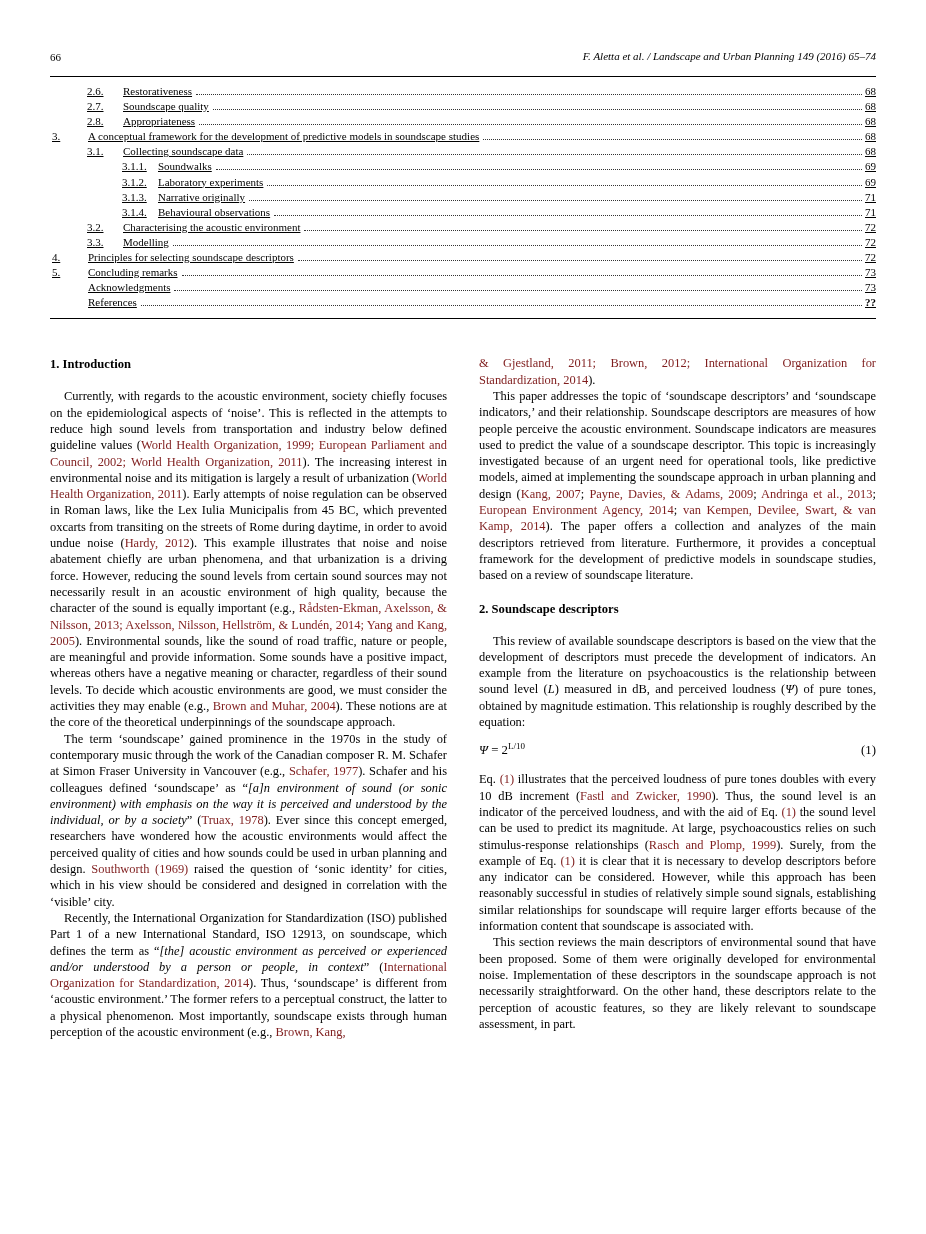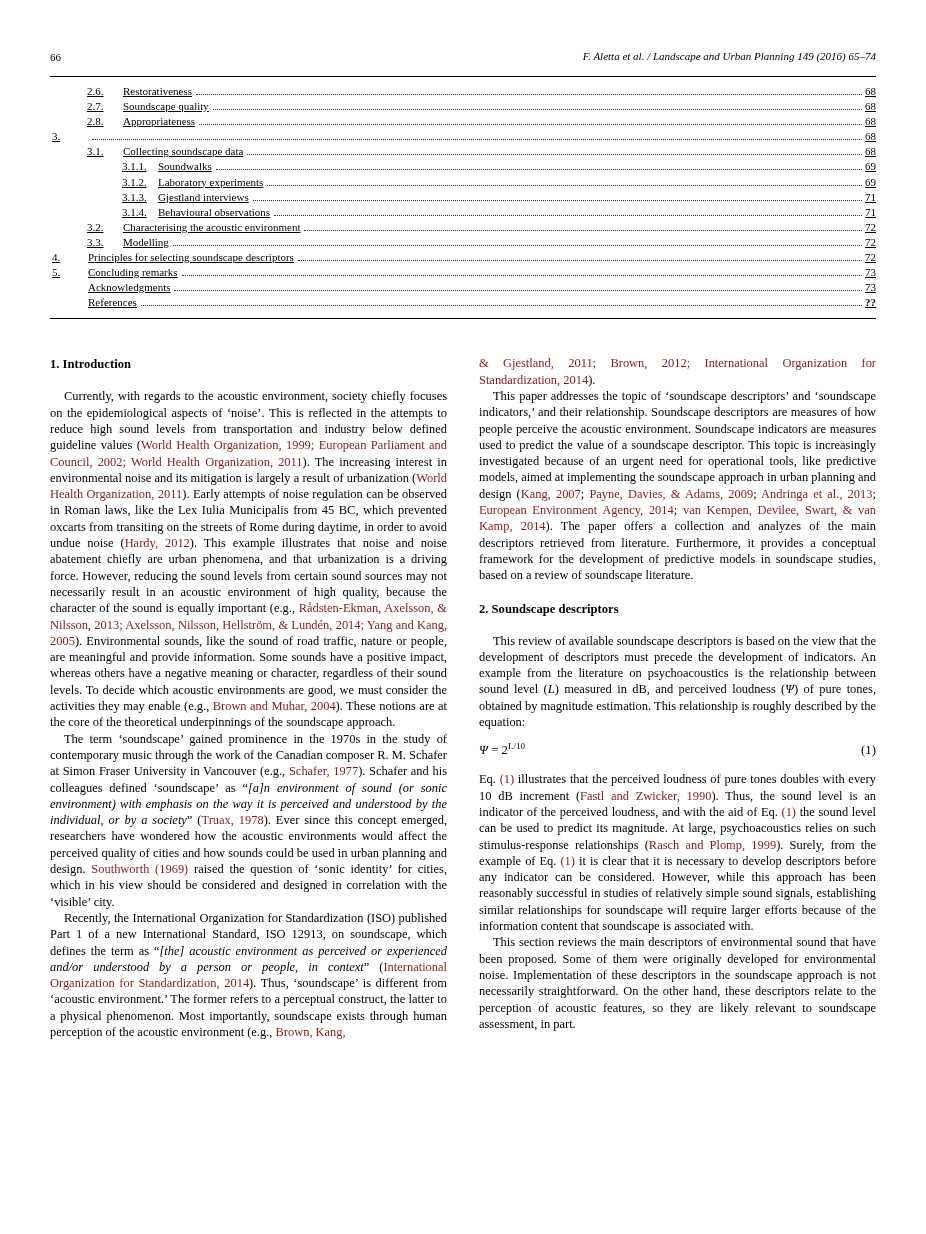--- a/index.html
+++ b/index.html
@@ -65,20 +65,21 @@
         <span class="toc-page">68</span>
       </div>
       <div class="toc-row lvl1">
         <span class="toc-num">2.8.</span>
         <span class="toc-label">Appropriateness</span>
         <span class="toc-dots"></span>
         <span class="toc-page">68</span>
       </div>
       <div class="toc-row lvl0">
         <span class="toc-num">3.</span>
+        <span class="toc-label">A conceptual framework for the development of predictive models in soundscape studies</span>
         <span class="toc-dots"></span>
         <span class="toc-page">68</span>
       </div>
       <div class="toc-row lvl1">
         <span class="toc-num">3.1.</span>
         <span class="toc-label">Collecting soundscape data</span>
         <span class="toc-dots"></span>
         <span class="toc-page">68</span>
       </div>
       <div class="toc-row lvl2">
@@ -88,21 +89,21 @@
         <span class="toc-page">69</span>
       </div>
       <div class="toc-row lvl2">
         <span class="toc-num">3.1.2.</span>
         <span class="toc-label">Laboratory experiments</span>
         <span class="toc-dots"></span>
         <span class="toc-page">69</span>
       </div>
       <div class="toc-row lvl2">
         <span class="toc-num">3.1.3.</span>
-        <span class="toc-label">Gjestland interviews</span>
+        <span class="toc-label">Narrative originally</span>
         <span class="toc-dots"></span>
         <span class="toc-page">71</span>
       </div>
       <div class="toc-row lvl2">
         <span class="toc-num">3.1.4.</span>
         <span class="toc-label">Behavioural observations</span>
         <span class="toc-dots"></span>
         <span class="toc-page">71</span>
       </div>
       <div class="toc-row lvl1">

